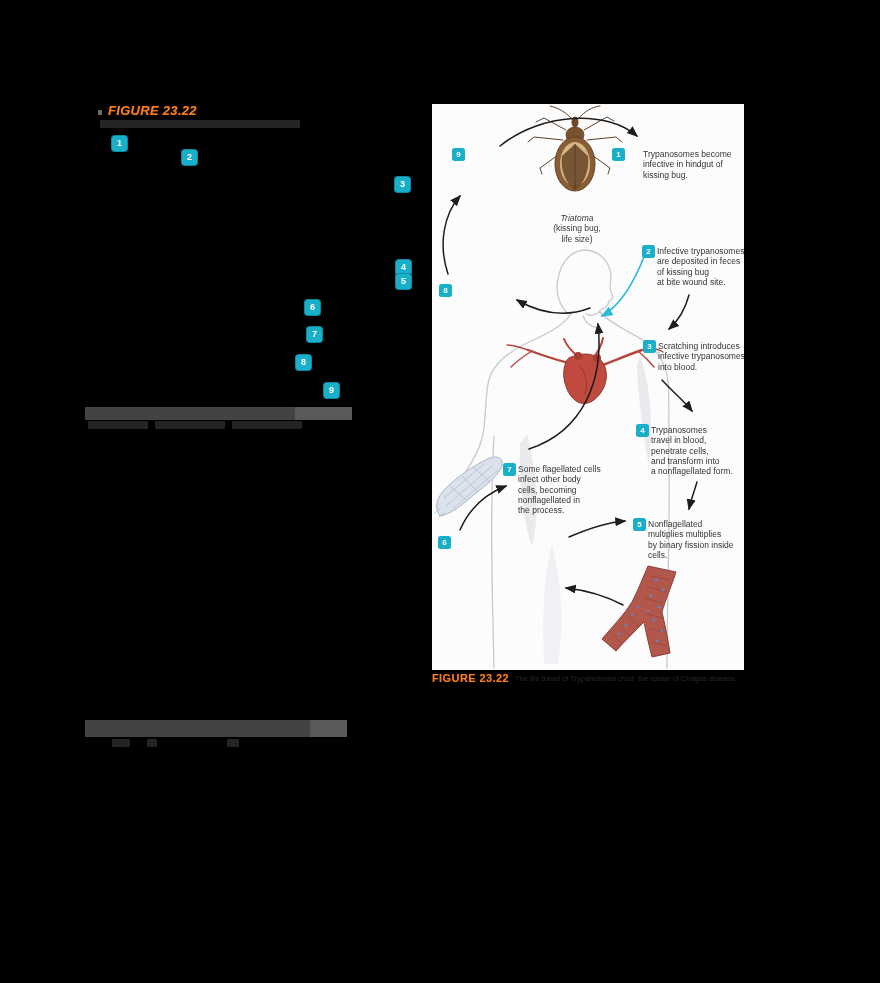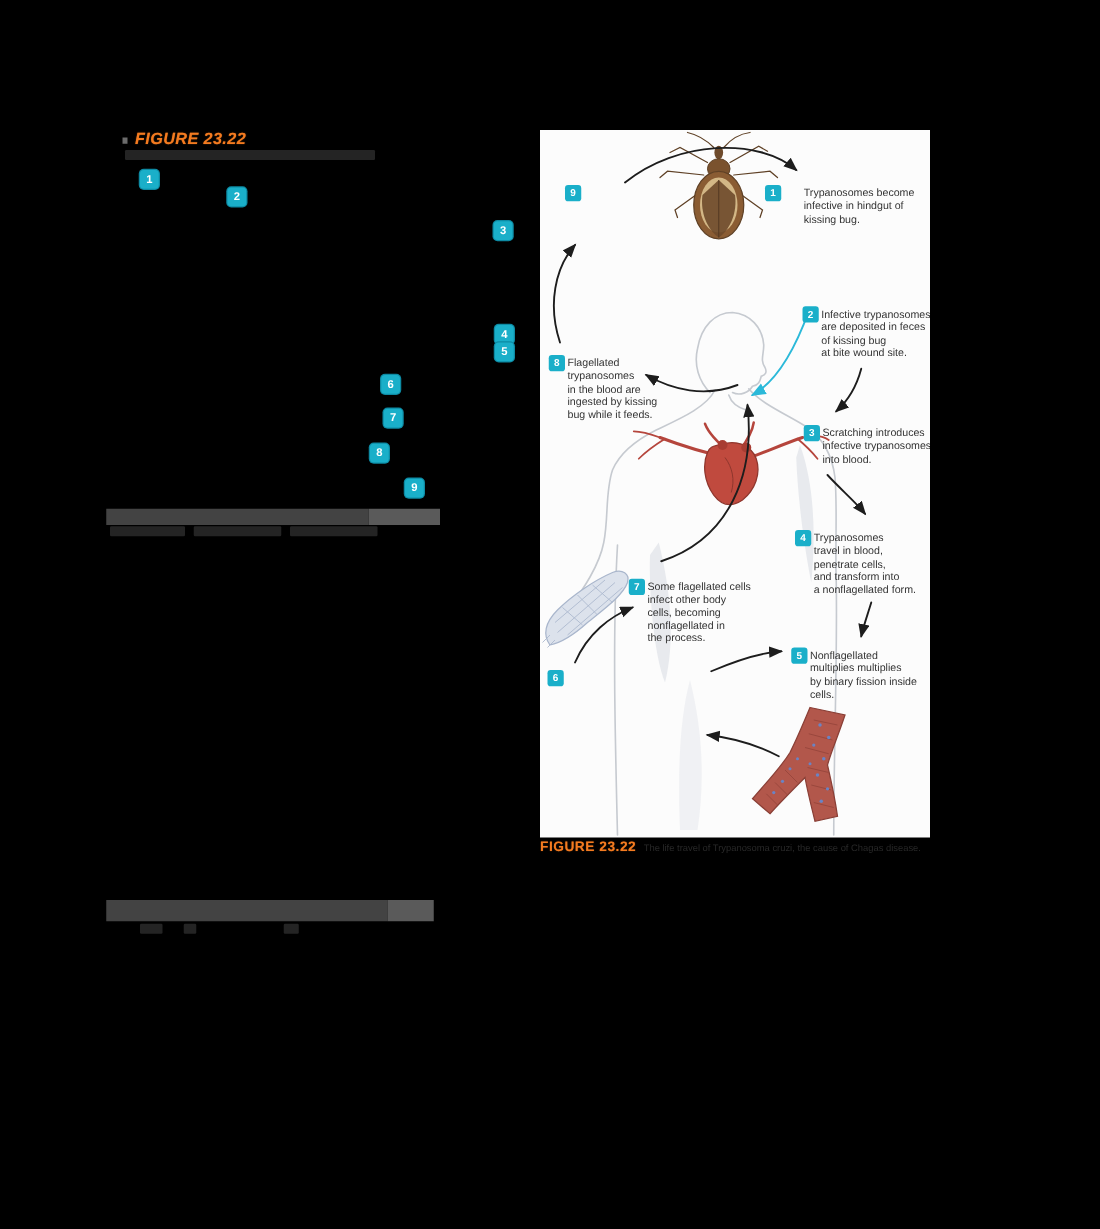--- a/index.html
+++ b/index.html
@@ -194,38 +194,37 @@
       <path d="M97,345 C152,327 172,275 166,220" marker-end="url(#ah)"></path>
       <path d="M28,426 C38,403 56,389 74,382" marker-end="url(#ah)"></path>
       <path d="M137,433 C158,424 178,418 193,417" marker-end="url(#ah)"></path>
       <path d="M191,501 C172,491 152,486 134,484" marker-end="url(#ah)"></path>
     </g>
     <path d="M215,145 C203,178 188,202 170,212" fill="none" stroke="#2BB9D9" stroke-width="1.6" stroke-linecap="round" marker-end="url(#ahc)"></path>
   </svg>
 
   <span class="sbadge" style="left:20px;top:44px;">9</span>
 
+  <div class="organism" style="left:103px;top:98px;width:84px;">
+    <span class="oname">Triatoma</span><span>(kissing bug,
+life size)</span>
+  </div>
 
   <span class="sbadge" style="left:180px;top:44px;">1</span>
   <div class="steplabel" style="left:195px;top:45px;width:110px;margin-left:16px;">Trypanosomes become
 infective in hindgut of
 kissing bug.</div>
 
   <span class="sbadge" style="left:210px;top:141px;">2</span>
   <div class="steplabel" style="left:225px;top:142px;width:95px;">Infective trypanosomes
 are deposited in feces
 of kissing bug
 at bite wound site.</div>
 
   <span class="sbadge" style="left:7px;top:180px;">8</span>
-  <div class="steplabel" style="left:22px;top:181px;width:92px;">Flagellated
-trypanosomes
-in the blood are
-ingested by kissing
-bug while it feeds.</div>
 
   <span class="sbadge" style="left:211px;top:236px;">3</span>
   <div class="steplabel" style="left:226px;top:237px;width:95px;">Scratching introduces
 infective trypanosomes
 into blood.</div>
 
   <span class="sbadge" style="left:204px;top:320px;">4</span>
   <div class="steplabel" style="left:219px;top:321px;width:96px;">Trypanosomes
 travel in blood,
 penetrate cells,

